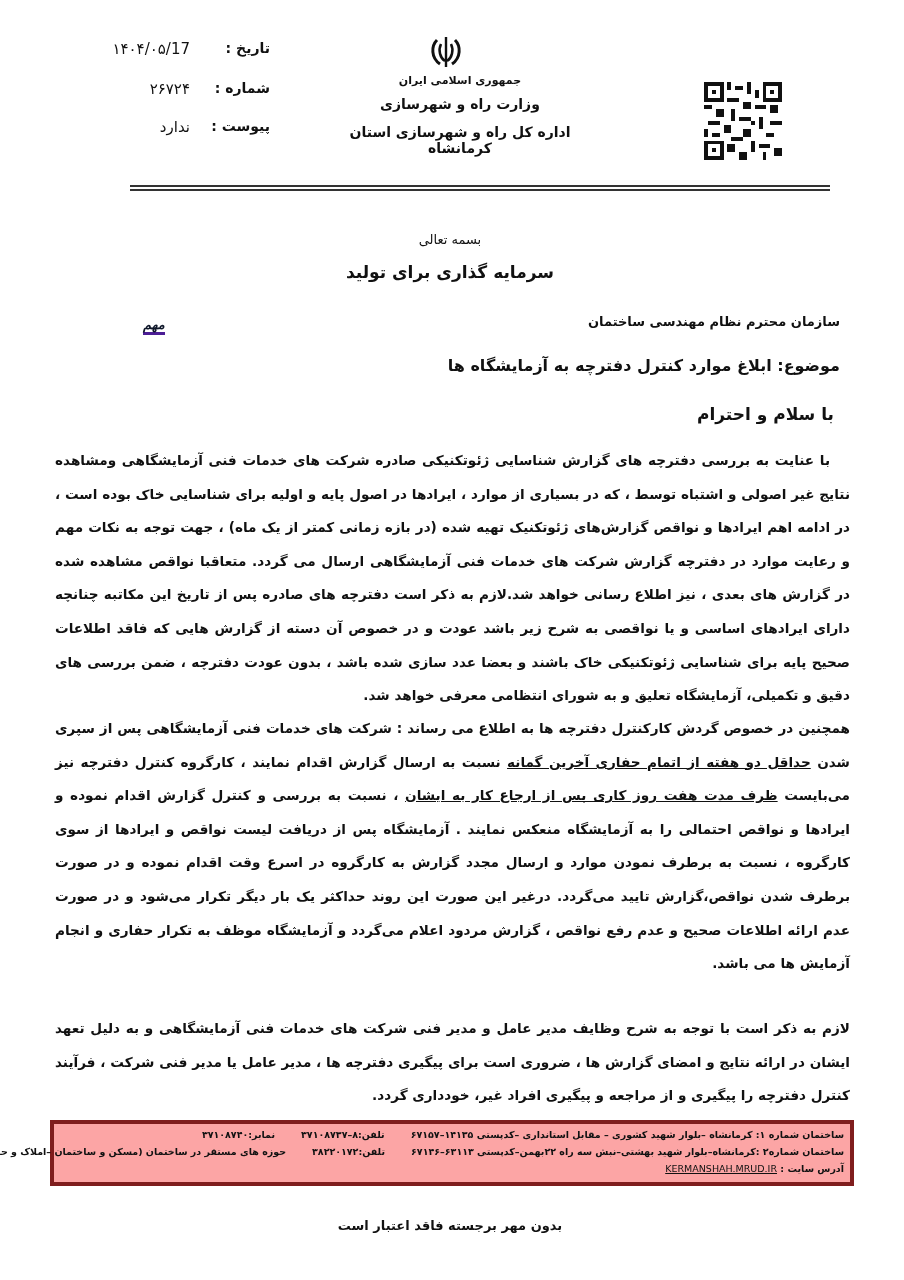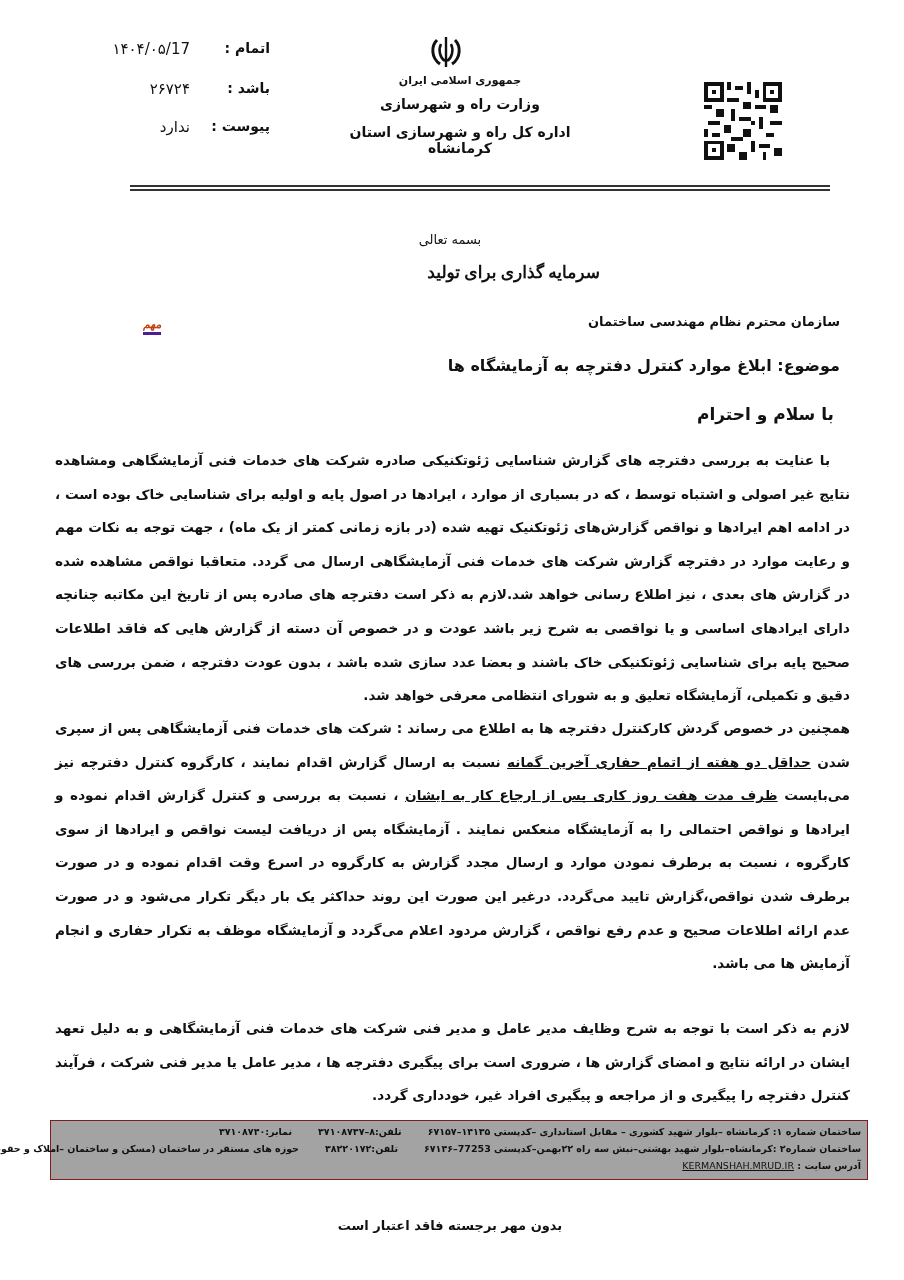--- a/index.html
+++ b/index.html
@@ -19,56 +19,56 @@
   .hdr-line1 { left: 330px; width: 260px; top: 74px; text-align: center; font-size: 11px; font-weight: bold; }
   .hdr-line2 { left: 330px; width: 260px; top: 96px; text-align: center; font-size: 14px; font-weight: bold; }
   .hdr-line3 { left: 320px; width: 280px; top: 124px; text-align: center; font-size: 14px; font-weight: bold; }
 
   .qr { left: 703px; top: 82px; width: 80px; height: 78px; }
 
   .divider { left: 130px; width: 700px; top: 185px; height: 6px;
              border-top: 2px solid #333; border-bottom: 2px solid #333; box-sizing: border-box; }
 
   .bism { left: 350px; width: 200px; top: 232px; text-align: center; font-size: 13px; }
-  .slogan { left: 300px; width: 300px; top: 262px; text-align: right; font-size: 17px; font-weight: bold; font-family: Liberation Serif, serif; }
+  .slogan { left: 300px; width: 300px; top: 262px; text-align: center; font-size: 17px; font-weight: bold; }
 
   .addressee { right: 64px; top: 314px; font-size: 13px; font-weight: bold; }
-  .important { left: 143px; top: 318px; color: #c2410c; font-size: 11px; font-weight: bold;
+  .important { left: 143px; top: 318px; color: #0f172a; font-size: 13px; font-weight: bold;
                font-style: italic; border-bottom: 3px solid #4c1d95; line-height: 14px; }
   .subject { right: 64px; top: 356px; font-size: 16px; font-weight: bold; }
   .greeting { right: 70px; top: 404px; font-size: 17px; font-weight: bold; }
 
   .para { right: 54px; width: 795px; font-size: 13.6px; font-weight: bold; line-height: 33.6px;
           text-align: justify; text-align-last: right; }
   .para p { margin: 0; }
   .p1 { top: 444px; text-indent: 20px; }
   .p2 { top: 712px; }
   .p3 { top: 1012px; }
   .u { text-decoration: underline; }
 
   
-  .footer-box { left: 50px; top: 1120px; width: 796px; height: 58px; background: #a3a3a3;
-                border: 1px solid #7f1d1d; box-sizing: content-box; padding-left: 20px; }
+  .footer-box { left: 50px; top: 1120px; width: 796px; height: 58px; background: #fca5a5;
+                border: 4px solid #7f1d1d; box-sizing: content-box; }
   .foot-line { position: absolute; right: 6px; direction: rtl; font-size: 9.5px; font-weight: bold; white-space: nowrap; }
   .foot-l1 { top: 5px; }
   .foot-l2 { top: 22px; }
   .foot-l3 { top: 39px; text-align: right; }
   .site { text-decoration: underline; font-weight: normal; }
   .gap { display: inline-block; width: 26px; }
   .stamp-note { left: 300px; width: 300px; top: 1218px; text-align: center; font-size: 13px; font-weight: bold; }
 </style>
 </head>
 <body>
 
 <div class="meta-row" style="top:40px;">
-  <span class="meta-label">اتمام :</span>
+  <span class="meta-label">تاریخ :</span>
   <span class="meta-value">۱۴۰۴/۰۵/17</span>
 </div>
 <div class="meta-row" style="top:80px;">
-  <span class="meta-label">باشد :</span>
+  <span class="meta-label">شماره :</span>
   <span class="meta-value">۲۶۷۲۴</span>
 </div>
 <div class="meta-row" style="top:118px;">
   <span class="meta-label">پیوست :</span>
   <span class="meta-value">ندارد</span>
 </div>
 
 <div class="abs emblem">
   <svg width="36" height="36" viewBox="0 0 36 36">
     <path d="M9 6 C3 12, 3 24, 12 30" stroke="#111" stroke-width="3" fill="none"></path>
@@ -145,20 +145,20 @@
 </div>
 <div class="abs para p3 rtl">
   <p>لازم به ذکر است با توجه به شرح وظایف مدیر عامل و مدیر فنی شرکت های خدمات فنی آزمایشگاهی و به دلیل تعهد ایشان در ارائه نتایج و امضای گزارش ها ، ضروری است برای پیگیری دفترچه ها ، مدیر عامل یا مدیر فنی شرکت ، فرآیند کنترل دفترچه را پیگیری و از مراجعه و پیگیری افراد غیر، خودداری گردد.</p>
 </div>
 
 <div class="abs footer-box">
   <div class="foot-line foot-l1">
     <span>ساختمان شماره ۱: کرمانشاه –بلوار شهید کشوری – مقابل استانداری –کدپستی ۱۴۱۳۵–۶۷۱۵۷</span><span class="gap"></span><span>تلفن:۸–۳۷۱۰۸۷۳۷</span><span class="gap"></span><span>نمابر:۳۷۱۰۸۷۴۰</span>
   </div>
   <div class="foot-line foot-l2">
-    <span>ساختمان شماره۲ :کرمانشاه–بلوار شهید بهشتی–نبش سه راه ۲۲بهمن–کدپستی 77253–۶۷۱۴۶</span><span class="gap"></span><span>تلفن:۳۸۲۲۰۱۷۲</span><span class="gap"></span><span>حوزه های مستقر در ساختمان (مسکن و ساختمان –املاک و حقوقی)</span>
+    <span>ساختمان شماره۲ :کرمانشاه–بلوار شهید بهشتی–نبش سه راه ۲۲بهمن–کدپستی ۶۳۱۱۳–۶۷۱۴۶</span><span class="gap"></span><span>تلفن:۳۸۲۲۰۱۷۲</span><span class="gap"></span><span>حوزه های مستقر در ساختمان (مسکن و ساختمان –املاک و حقوقی)</span>
   </div>
   <div class="foot-line foot-l3">
     <span>آدرس سایت :</span> <span class="site">KERMANSHAH.MRUD.IR</span>
   </div>
 </div>
 
 <div class="abs stamp-note rtl">بدون مهر برجسته فاقد اعتبار است</div>
 
 </body></html>

